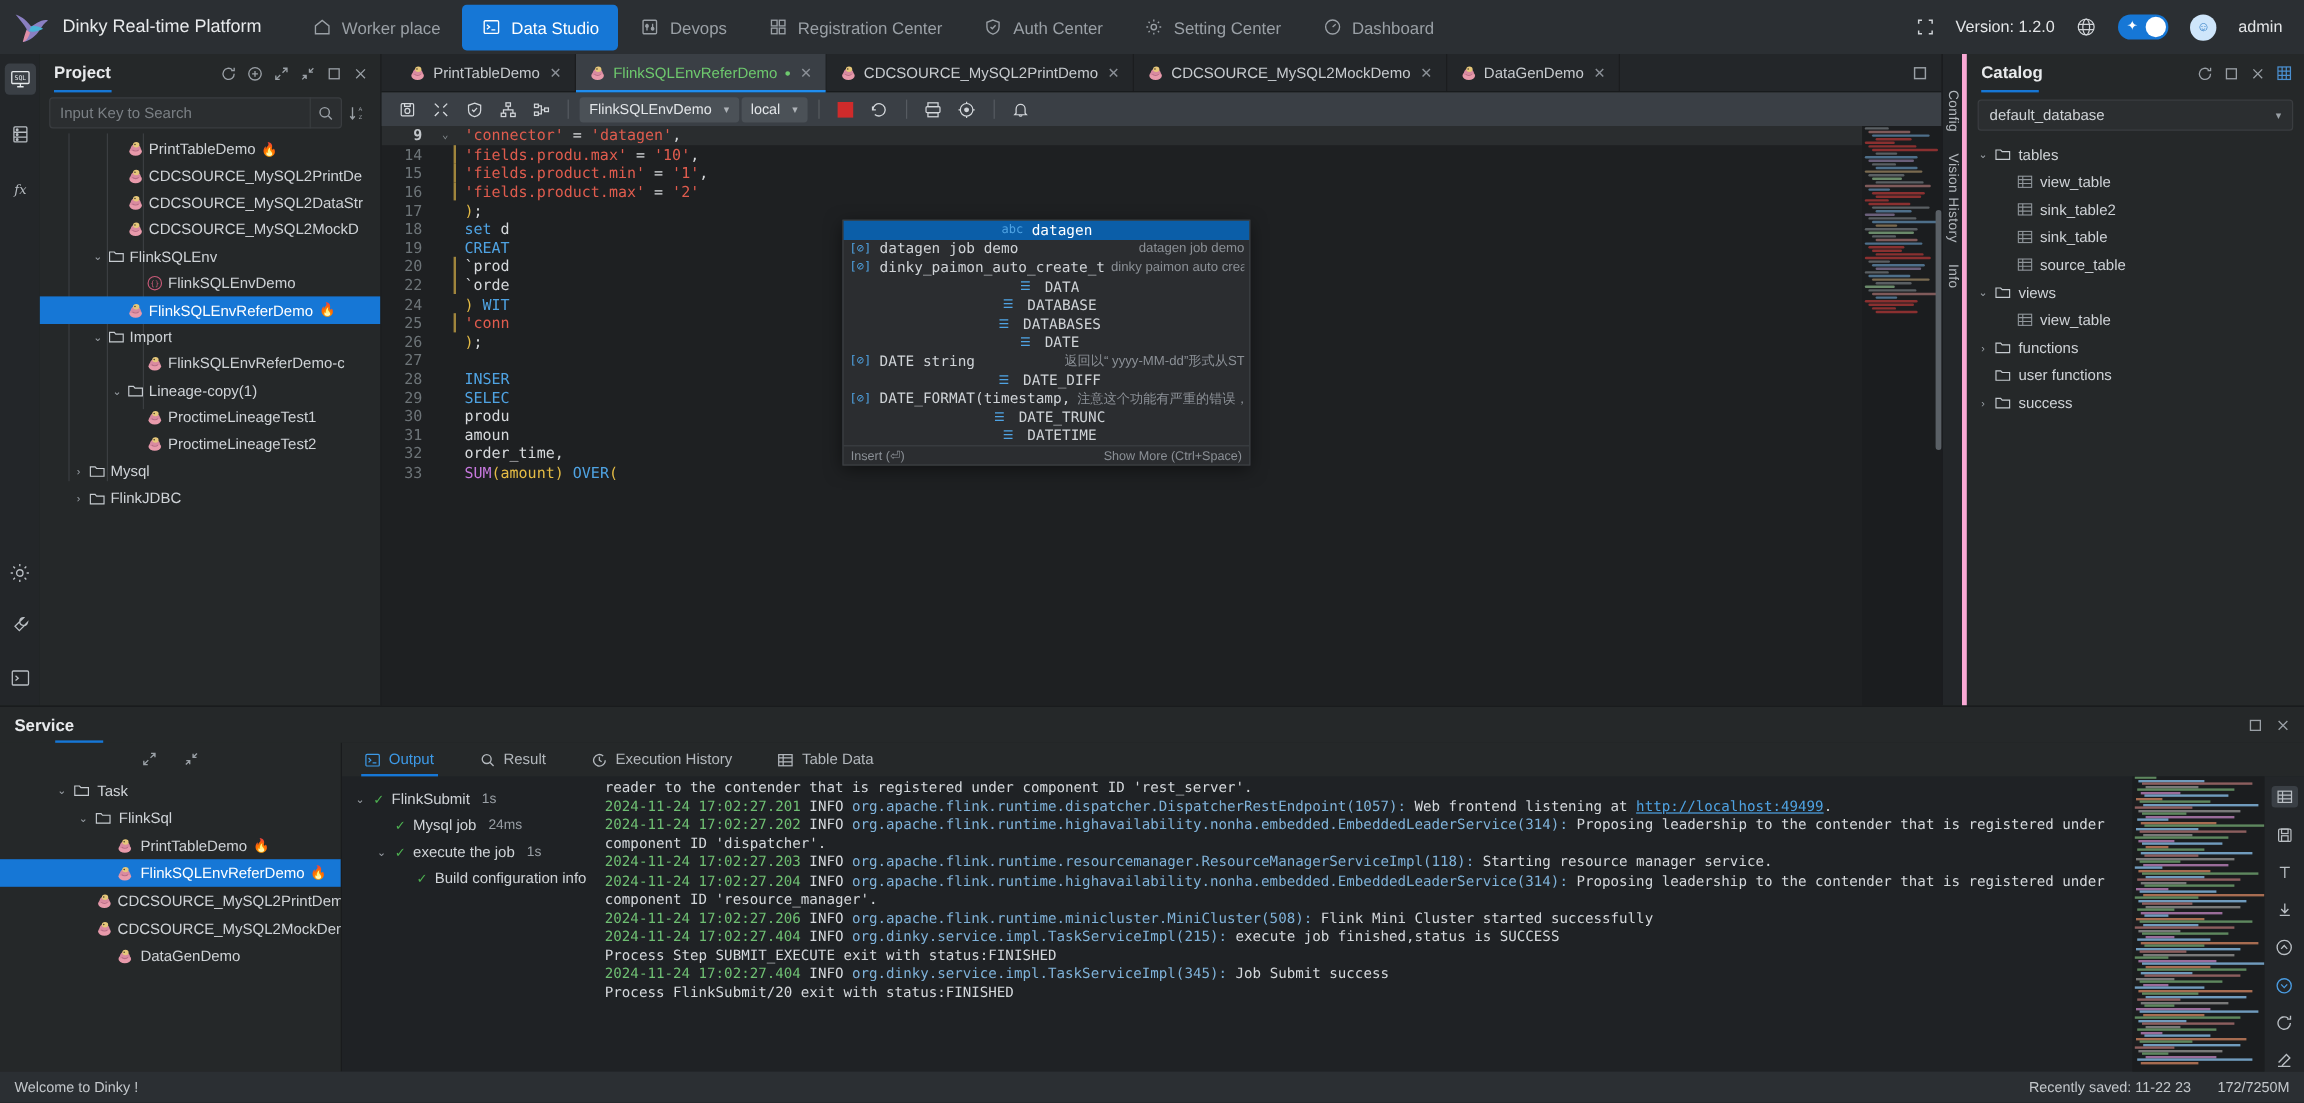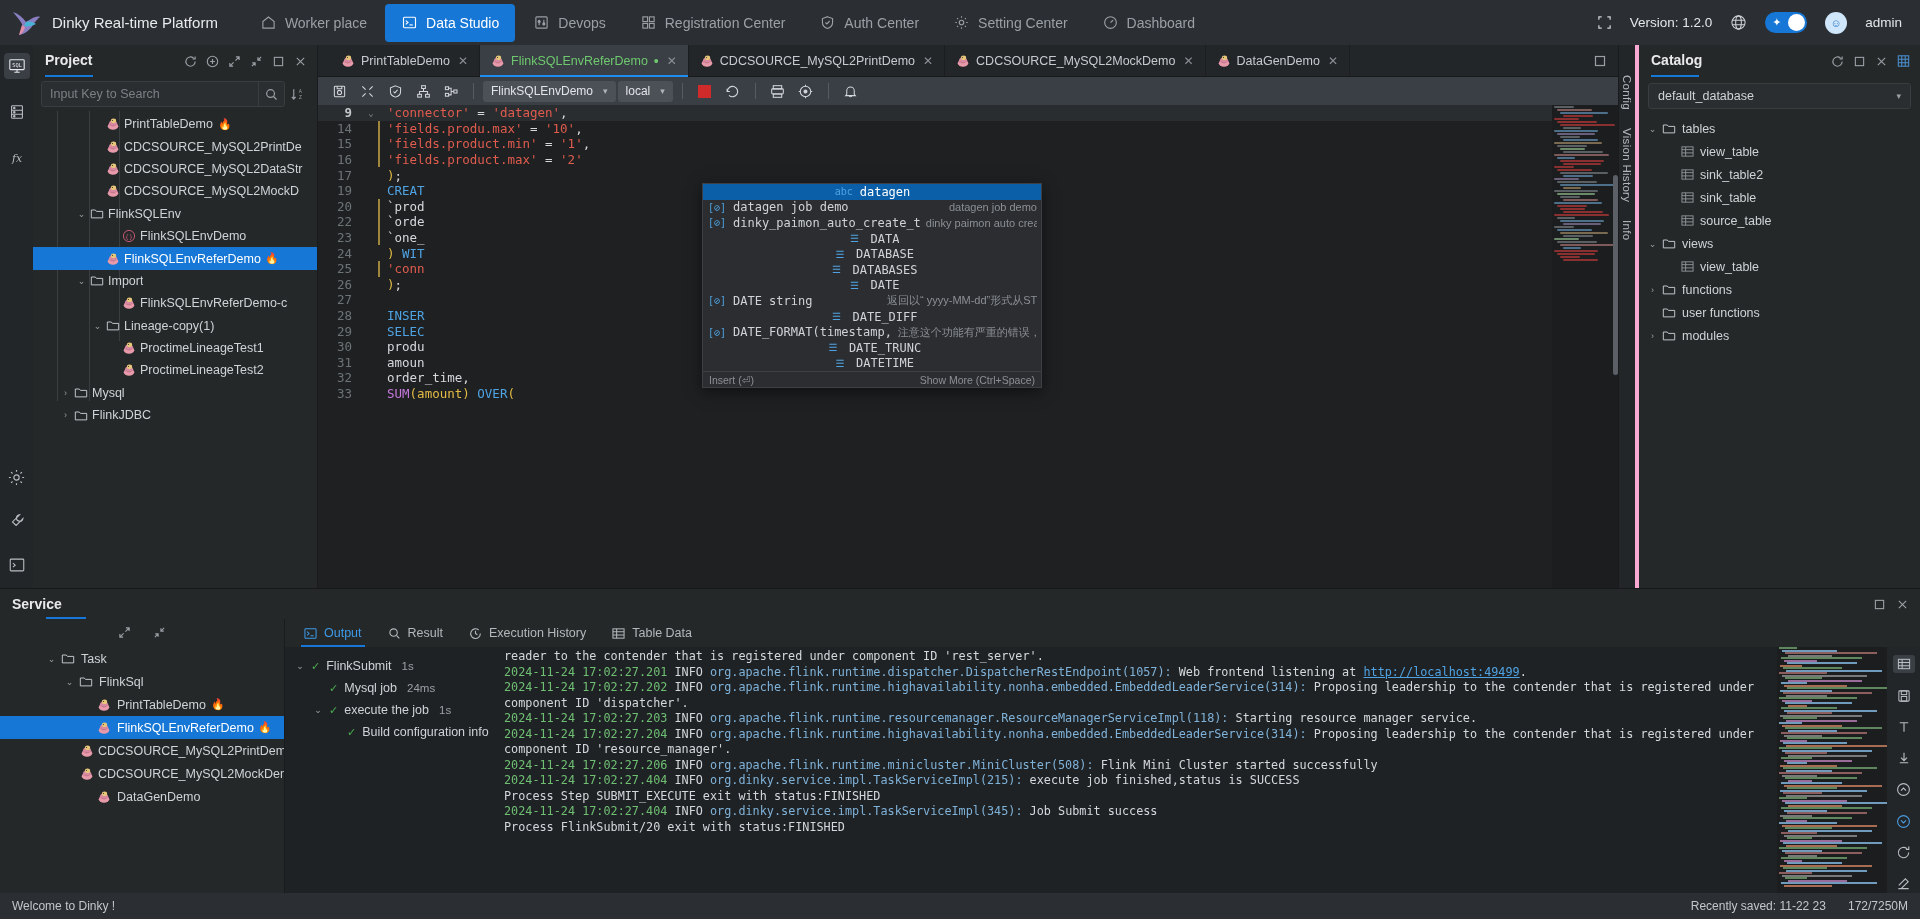--- a/index.html
+++ b/index.html
@@ -129,21 +129,21 @@
   
   .service { height:305px; flex:0 0 305px; background:#252829; display:flex; flex-direction:column; border-top:1px solid #17191b;}
   .svc-head { height:30px; display:flex; align-items:center; padding:0 12px; position:relative;}
   .svc-title { font-size:14px; color:#e8eaec; font-weight:600;}
   .svc-title.uline:after { content:''; position:absolute; left:46px; bottom:0; width:40px; height:2px; background:#1677d6;}
   .svc-actions { margin-left:auto; display:flex; gap:12px; color:#9aa0a6;}
   .svc-body { flex:1; display:flex; min-height:0; }
   .svc-left { width:285px; flex:0 0 285px; background:#252829; display:flex; flex-direction:column; border-right:1px solid #191b1d;}
   .svc-left-tools { height:26px; display:flex; align-items:center; justify-content:center; gap:22px; color:#9aa0a6; }
   .svc-right { flex:1; display:flex; flex-direction:column; min-width:0; background:#1f2225;}
-  .otabs { height:28px; display:flex; align-items:center; gap:0; padding-left:6px; background:#252829;}
+  .otabs { height:28px; display:flex; align-items:center; gap:12px; padding-left:6px; background:#252829;}
   .otab { display:flex; align-items:center; gap:7px; padding:0 13px; height:28px; font-size:12.5px; color:#b3b8bd; cursor:pointer; position:relative;}
   .otab.active { color:#3d9ae8; }
   .otab.active:after { content:''; position:absolute; left:10px; right:10px; bottom:0; height:2px; background:#1677d6;}
   .olog-area { flex:1; display:flex; min-height:0; }
   .steps { width:215px; flex:0 0 215px; padding:8px 0 0 10px; font-size:12.5px; color:#cfd3d7;}
   .step { display:flex; align-items:center; gap:6px; height:22px; white-space:nowrap;}
   .step .ck { color:#4caf50; font-size:11px;}
   .step .car { color:#9aa0a6; font-size:9px; width:10px; display:inline-flex; justify-content:center;}
   .step .tm { color:#9aa0a6; margin-left:4px; font-size:11.5px;}
   .logs { flex:1; min-width:0; overflow:hidden; font-family:"DejaVu Sans Mono", monospace; font-size:11.8px; line-height:15.5px;
@@ -716,24 +716,24 @@
           </div>
       </div>
 
       <div class="editorwrap">
         <div class="code" id="code-lines">
             <div class="cline cur"><span class="ln">9</span><span class="fold">⌄</span><span style="width:9px;flex:0 0 9px"></span><span class="s">'connector'</span><span class="t"> = </span><span class="s">'datagen'</span><span class="t">,</span></div>
             <div class="cline"><span class="ln">14</span><span class="fold"></span><span class="gutterbar"></span><span class="s">'fields.produ.max'</span><span class="t"> = </span><span class="s">'10'</span><span class="t">,</span></div>
             <div class="cline"><span class="ln">15</span><span class="fold"></span><span class="gutterbar"></span><span class="s">'fields.product.min'</span><span class="t"> = </span><span class="s">'1'</span><span class="t">,</span></div>
             <div class="cline"><span class="ln">16</span><span class="fold"></span><span class="gutterbar"></span><span class="s">'fields.product.max'</span><span class="t"> = </span><span class="s">'2'</span></div>
             <div class="cline"><span class="ln">17</span><span class="fold"></span><span style="width:9px;flex:0 0 9px"></span><span class="o">)</span><span class="t">;</span></div>
+            <div class="cline"><span class="ln">18</span><span class="fold"></span><span style="width:9px;flex:0 0 9px"></span><span class="k">set</span><span class="t"> d</span></div>
             <div class="cline"><span class="ln">19</span><span class="fold"></span><span style="width:9px;flex:0 0 9px"></span><span class="k">CREAT</span></div>
             <div class="cline"><span class="ln">20</span><span class="fold"></span><span class="gutterbar"></span><span class="t">`prod</span></div>
             <div class="cline"><span class="ln">22</span><span class="fold"></span><span class="gutterbar"></span><span class="t">`orde</span></div>
-            <div class="cline"><span class="ln">23</span><span class="fold"></span><span class="gutterbar"></span><span class="t">`one_</span></div>
             <div class="cline"><span class="ln">24</span><span class="fold"></span><span style="width:9px;flex:0 0 9px"></span><span class="o">)</span><span class="k"> WIT</span></div>
             <div class="cline"><span class="ln">25</span><span class="fold"></span><span class="gutterbar"></span><span class="s">'conn</span></div>
             <div class="cline"><span class="ln">26</span><span class="fold"></span><span style="width:9px;flex:0 0 9px"></span><span class="o">)</span><span class="t">;</span></div>
             <div class="cline"><span class="ln">27</span><span class="fold"></span><span style="width:9px;flex:0 0 9px"></span></div>
             <div class="cline"><span class="ln">28</span><span class="fold"></span><span style="width:9px;flex:0 0 9px"></span><span class="k">INSER</span></div>
             <div class="cline"><span class="ln">29</span><span class="fold"></span><span style="width:9px;flex:0 0 9px"></span><span class="k">SELEC</span></div>
             <div class="cline"><span class="ln">30</span><span class="fold"></span><span style="width:9px;flex:0 0 9px"></span><span class="t">produ</span></div>
             <div class="cline"><span class="ln">31</span><span class="fold"></span><span style="width:9px;flex:0 0 9px"></span><span class="t">amoun</span></div>
             <div class="cline"><span class="ln">32</span><span class="fold"></span><span style="width:9px;flex:0 0 9px"></span><span class="t">order_time,</span></div>
             <div class="cline"><span class="ln">33</span><span class="fold"></span><span style="width:9px;flex:0 0 9px"></span><span class="f">SUM</span><span class="o">(amount)</span><span class="k"> OVER</span><span class="o">(</span></div>
@@ -991,21 +991,21 @@
             <span>user functions</span>
           </div>
           <div class="cnode">
             <span style="width:6px;flex:0 0 6px"></span>
             <span class="caret">›</span>
             <span class="ico">
               <svg width="14" height="13" viewBox="0 0 16 14" fill="none" stroke="#c6cbd0" stroke-width="1.1">
                 <path d="M1.5 12 V3 H6 L7.4 4.6 H14.5 V12 Z"></path>
               </svg>
             </span>
-            <span>modules</span>
+            <span>success</span>
           </div>
         </div>
     </div>
   </div>
 
   <div class="service">
     <div class="svc-head">
       <div class="svc-title uline">Service</div>
       <div class="svc-actions">
         <span>

